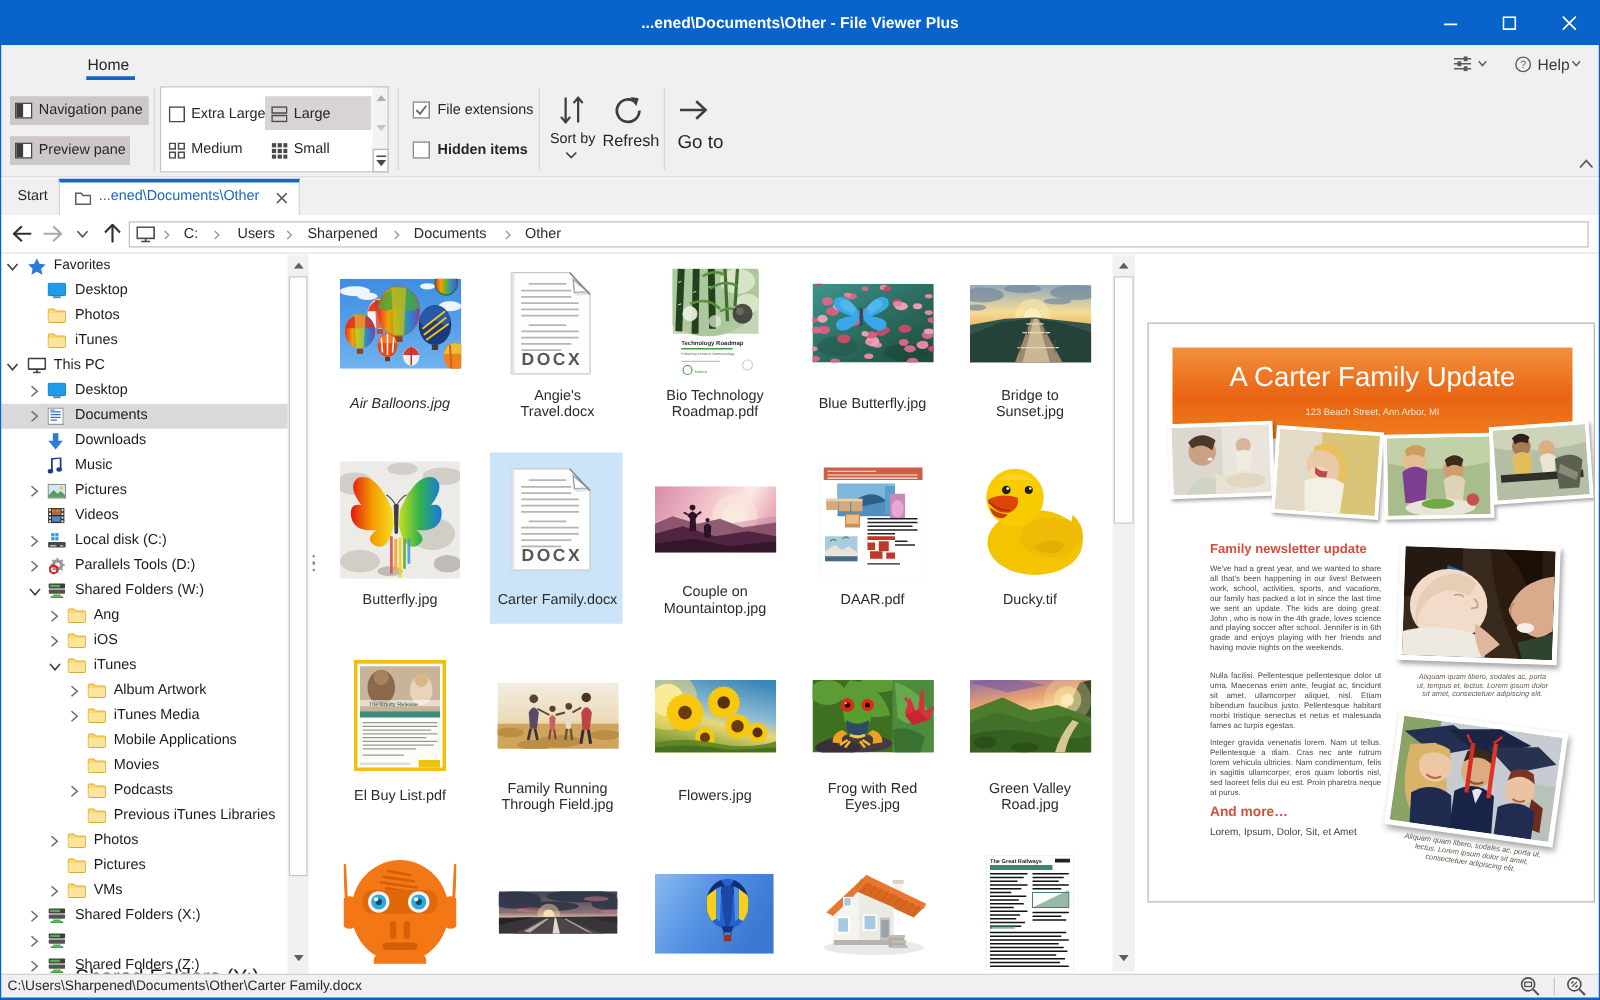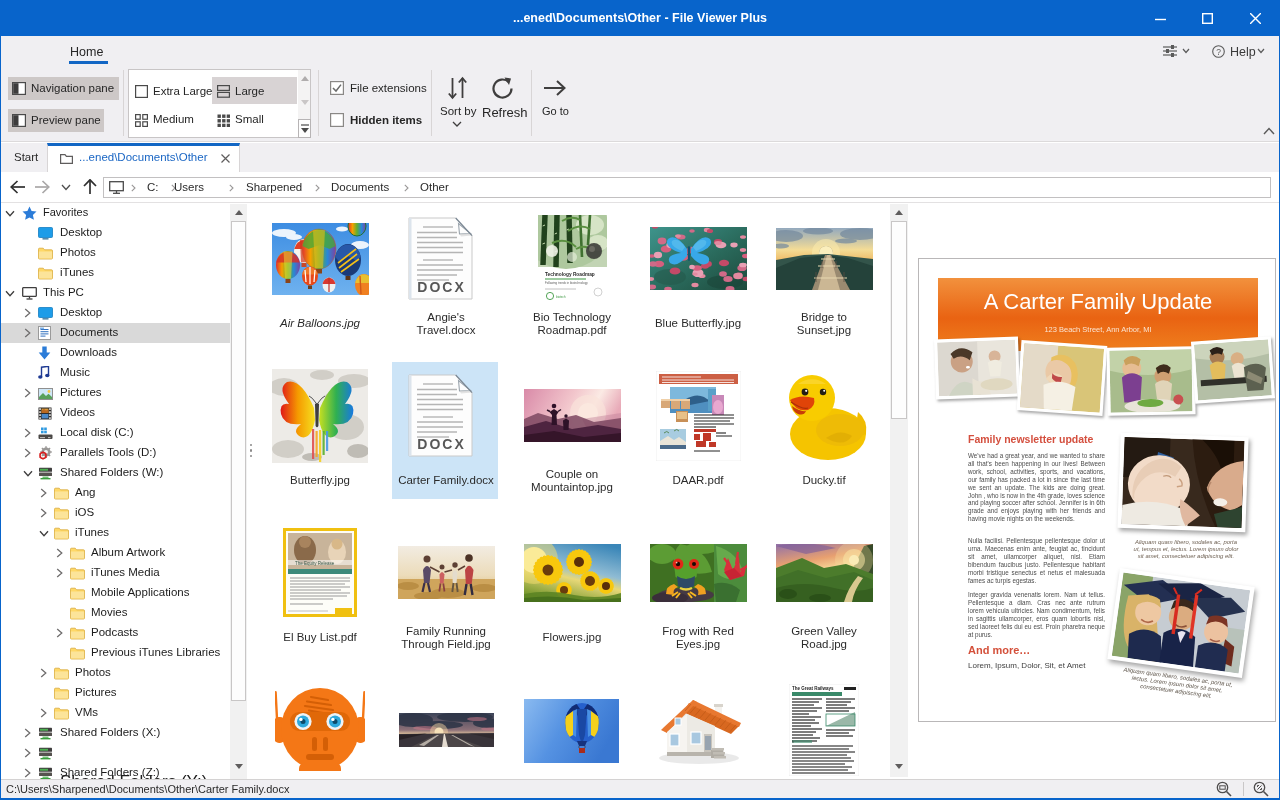--- a/index.html
+++ b/index.html
@@ -135,21 +135,21 @@
     <path d="M14.5 1.5L21 2.5L19 9Z" fill="#3f3e3e"></path>
   </svg>
 <div class="ab" style="left:482px;top:105px;font-size:13px;color:#262626;">Refresh</div>
 <div class="ab" style="left:531px;top:70px;width:1px;height:66px;background:#d8d5d6;"></div>
 <svg class="ab" style="left:544px;top:79px" width="23" height="18">
     <g stroke="#3f3e3e" stroke-width="2" fill="none">
       <line x1="0" y1="9" x2="20" y2="9"></line>
       <path d="M13 2L20.5 9L13 16"></path>
     </g>
   </svg>
-<div class="ab" style="left:542px;top:105px;font-size:11px;color:#262626;text-align:right;">Go to</div>
+<div class="ab" style="left:542px;top:105px;font-size:15px;color:#262626;text-align:right;">Go to</div>
 <svg class="ab" style="left:1263px;top:127px" width="12" height="8">
     <path d="M1 7L6 1.5L11 7" fill="none" stroke="#5a5a5a" stroke-width="1.4"></path>
   </svg>
 <div class="ab" style="left:1px;top:143px;width:1278px;height:29px;background:#f0eff2;"></div>
 <div class="ab" style="left:14px;top:151px;font-size:11.5px;color:#2a2a2a;">Start</div>
 <div class="ab" style="left:47px;top:143px;width:193px;height:29px;background:#fff;border-top:3px solid #1266c4;border-left:1px solid #d8d5d6;border-right:1px solid #d8d5d6;"></div>
 <svg class="ab" style="left:60px;top:153px" width="13" height="11">
     <path d="M0.6 10.4V1.6H5l1.4 1.8h6v7Z" fill="none" stroke="#5f5d5d" stroke-width="1.2"></path>
   </svg>
 <div class="ab" style="left:79px;top:151px;font-size:11.5px;color:#1a66c4;">...ened\Documents\Other</div>
@@ -193,21 +193,21 @@
 <svg class="ab" style="left:229px;top:184px" width="5" height="8">
     <path d="M0.8 0.8L4 4L0.8 7.2" fill="none" stroke="#9a9898" stroke-width="1.1"></path>
   </svg>
 <svg class="ab" style="left:315px;top:184px" width="5" height="8">
     <path d="M0.8 0.8L4 4L0.8 7.2" fill="none" stroke="#9a9898" stroke-width="1.1"></path>
   </svg>
 <svg class="ab" style="left:404px;top:184px" width="5" height="8">
     <path d="M0.8 0.8L4 4L0.8 7.2" fill="none" stroke="#9a9898" stroke-width="1.1"></path>
   </svg>
 <div class="ab" style="left:147px;top:181px;font-size:11.5px;color:#2a2a2a;">C:</div>
-<div class="ab" style="left:174px;top:181px;font-size:11.5px;color:#2a2a2a;">Users</div>
+<div class="ab" style="left:190px;top:181px;font-size:11.5px;color:#2a2a2a;">Users</div>
 <div class="ab" style="left:246px;top:181px;font-size:11.5px;color:#2a2a2a;">Sharpened</div>
 <div class="ab" style="left:331px;top:181px;font-size:11.5px;color:#2a2a2a;">Documents</div>
 <div class="ab" style="left:420px;top:181px;font-size:11.5px;color:#2a2a2a;">Other</div>
 <div class="ab" style="left:1px;top:204px;width:256px;height:575px;background:#fff;overflow:hidden;" id="tree">
 <div class="ab" style="left:0;top:119px;width:230px;height:20px;background:#d9d9d9;"></div>
 <svg class="ab" style="left:4px;top:6px" width="10" height="7">
       <path d="M1 1.2L5 5.8L9 1.2" fill="none" stroke="#3f3e3e" stroke-width="1.3"></path>
     </svg>
 <div class="ab" style="left:21px;top:2px;"><svg width="15" height="14">
         <path d="M7.5 0.5L9.6 5L14.5 5.6L10.9 9L11.9 13.8L7.5 11.4L3.1 13.8L4.1 9L0.5 5.6L5.4 5Z" fill="#2b7cd8"></path>

